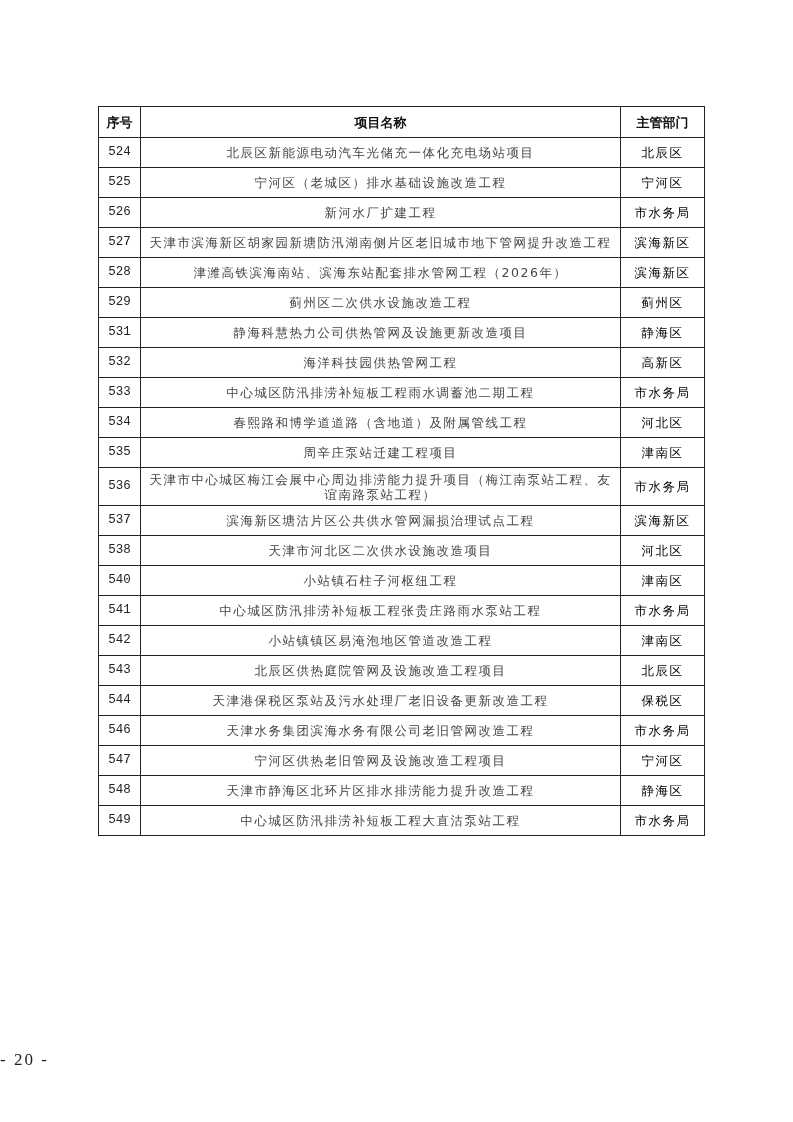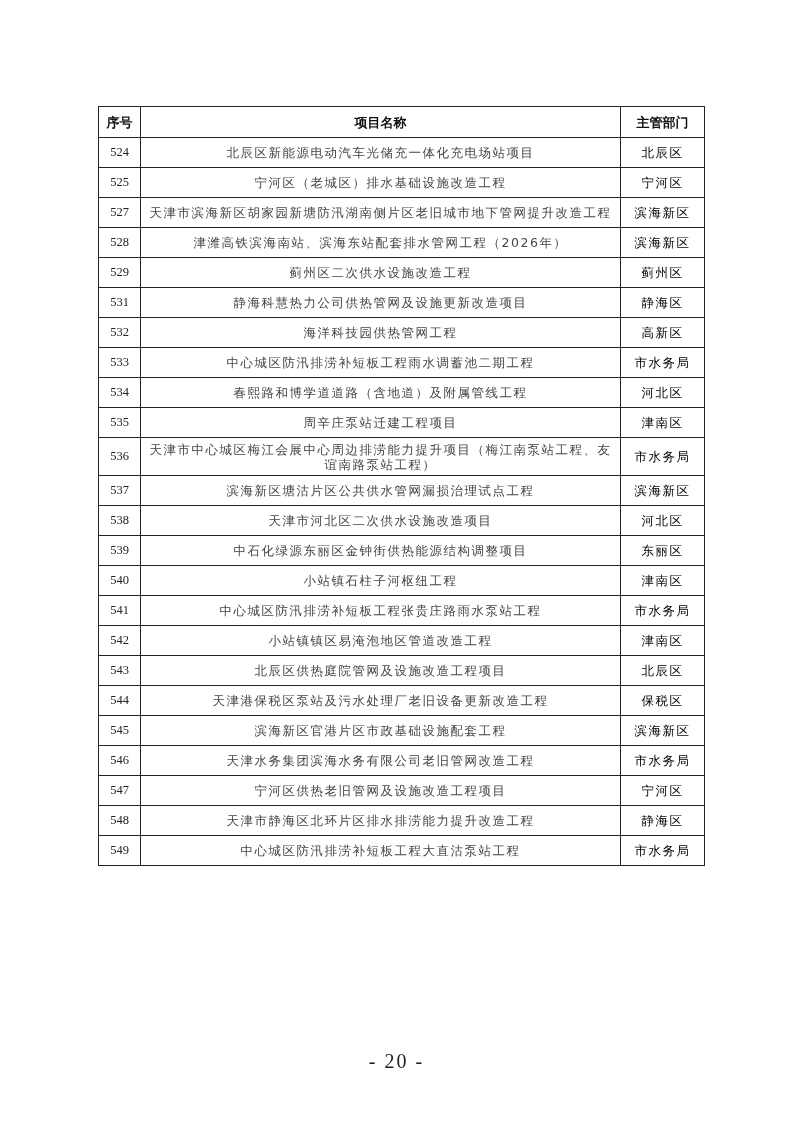--- a/index.html
+++ b/index.html
@@ -9,27 +9,27 @@
     table.projects {
       position: absolute; left: 98px; top: 106px; width: 606px;
       border-collapse: collapse; table-layout: fixed;
     }
     table.projects th, table.projects td {
       border: 1px solid #222; text-align: center; vertical-align: middle;
       padding: 0 4px; font-size: 12.5px; line-height: 15px; height: 30px;
       box-sizing: border-box;
     }
     table.projects th { font-family: "DejaVu Sans", "Liberation Sans", sans-serif; font-weight: bold; font-size: 13px; color: #111; height: 31px; }
-    td.col-no { font-family: Liberation Serif, serif; font-size: 13.5px; color: #222; }
+    td.col-no { font-family: Liberation Mono, monospace; font-size: 13.5px; color: #222; }
     td.col-name { letter-spacing: 1.5px; color: #444; font-family: "DejaVu Sans", "Liberation Sans", sans-serif; font-size: 11.5px; margin-left: 32px; }
     td.col-dept { letter-spacing: 1.5px; color: #000000; font-family: "DejaVu Sans", "Liberation Sans", sans-serif; font-size: 11.5px; }
     tr.tall td { height: 38px; }
     .page-number {
-      position: absolute; top: 1050px; left: 0; width: 793px; text-align: center;
-      font-family: "Liberation Serif", serif; font-size: 20px; color: #222; letter-spacing: 2px;
+      position: absolute; top: 1050px; left: 0; width: 793px; 
+      font-family: "Liberation Serif", serif; font-size: 17px; color: #222; letter-spacing: 2px;
     }
   </style>
 </head>
 <body>
 
 <div class="page">
   <table class="projects">
     <colgroup>
       <col style="width:42px">
       <col style="width:480px">
@@ -45,20 +45,25 @@
     <tbody id="rows">
         <tr>
           <td class="col-no">524</td>
           <td class="col-name">北辰区新能源电动汽车光储充一体化充电场站项目</td>
           <td class="col-dept">北辰区</td>
         </tr>
         <tr>
           <td class="col-no">525</td>
           <td class="col-name">宁河区（老城区）排水基础设施改造工程</td>
           <td class="col-dept">宁河区</td>
+        </tr>
+        <tr>
+          <td class="col-no">526</td>
+          <td class="col-name">新河水厂扩建工程</td>
+          <td class="col-dept">市水务局</td>
         </tr>
         <tr>
           <td class="col-no">527</td>
           <td class="col-name">天津市滨海新区胡家园新塘防汛湖南侧片区老旧城市地下管网提升改造工程</td>
           <td class="col-dept">滨海新区</td>
         </tr>
         <tr>
           <td class="col-no">528</td>
           <td class="col-name">津潍高铁滨海南站、滨海东站配套排水管网工程（2026年）</td>
           <td class="col-dept">滨海新区</td>
@@ -102,25 +107,20 @@
           <td class="col-no">537</td>
           <td class="col-name">滨海新区塘沽片区公共供水管网漏损治理试点工程</td>
           <td class="col-dept">滨海新区</td>
         </tr>
         <tr>
           <td class="col-no">538</td>
           <td class="col-name">天津市河北区二次供水设施改造项目</td>
           <td class="col-dept">河北区</td>
         </tr>
         <tr>
-          <td class="col-no">539</td>
-          <td class="col-name">中石化绿源东丽区金钟街供热能源结构调整项目</td>
-          <td class="col-dept">东丽区</td>
-        </tr>
-        <tr>
           <td class="col-no">540</td>
           <td class="col-name">小站镇石柱子河枢纽工程</td>
           <td class="col-dept">津南区</td>
         </tr>
         <tr>
           <td class="col-no">541</td>
           <td class="col-name">中心城区防汛排涝补短板工程张贵庄路雨水泵站工程</td>
           <td class="col-dept">市水务局</td>
         </tr>
         <tr>
@@ -130,25 +130,20 @@
         </tr>
         <tr>
           <td class="col-no">543</td>
           <td class="col-name">北辰区供热庭院管网及设施改造工程项目</td>
           <td class="col-dept">北辰区</td>
         </tr>
         <tr>
           <td class="col-no">544</td>
           <td class="col-name">天津港保税区泵站及污水处理厂老旧设备更新改造工程</td>
           <td class="col-dept">保税区</td>
-        </tr>
-        <tr>
-          <td class="col-no">545</td>
-          <td class="col-name">滨海新区官港片区市政基础设施配套工程</td>
-          <td class="col-dept">滨海新区</td>
         </tr>
         <tr>
           <td class="col-no">546</td>
           <td class="col-name">天津水务集团滨海水务有限公司老旧管网改造工程</td>
           <td class="col-dept">市水务局</td>
         </tr>
         <tr>
           <td class="col-no">547</td>
           <td class="col-name">宁河区供热老旧管网及设施改造工程项目</td>
           <td class="col-dept">宁河区</td>

